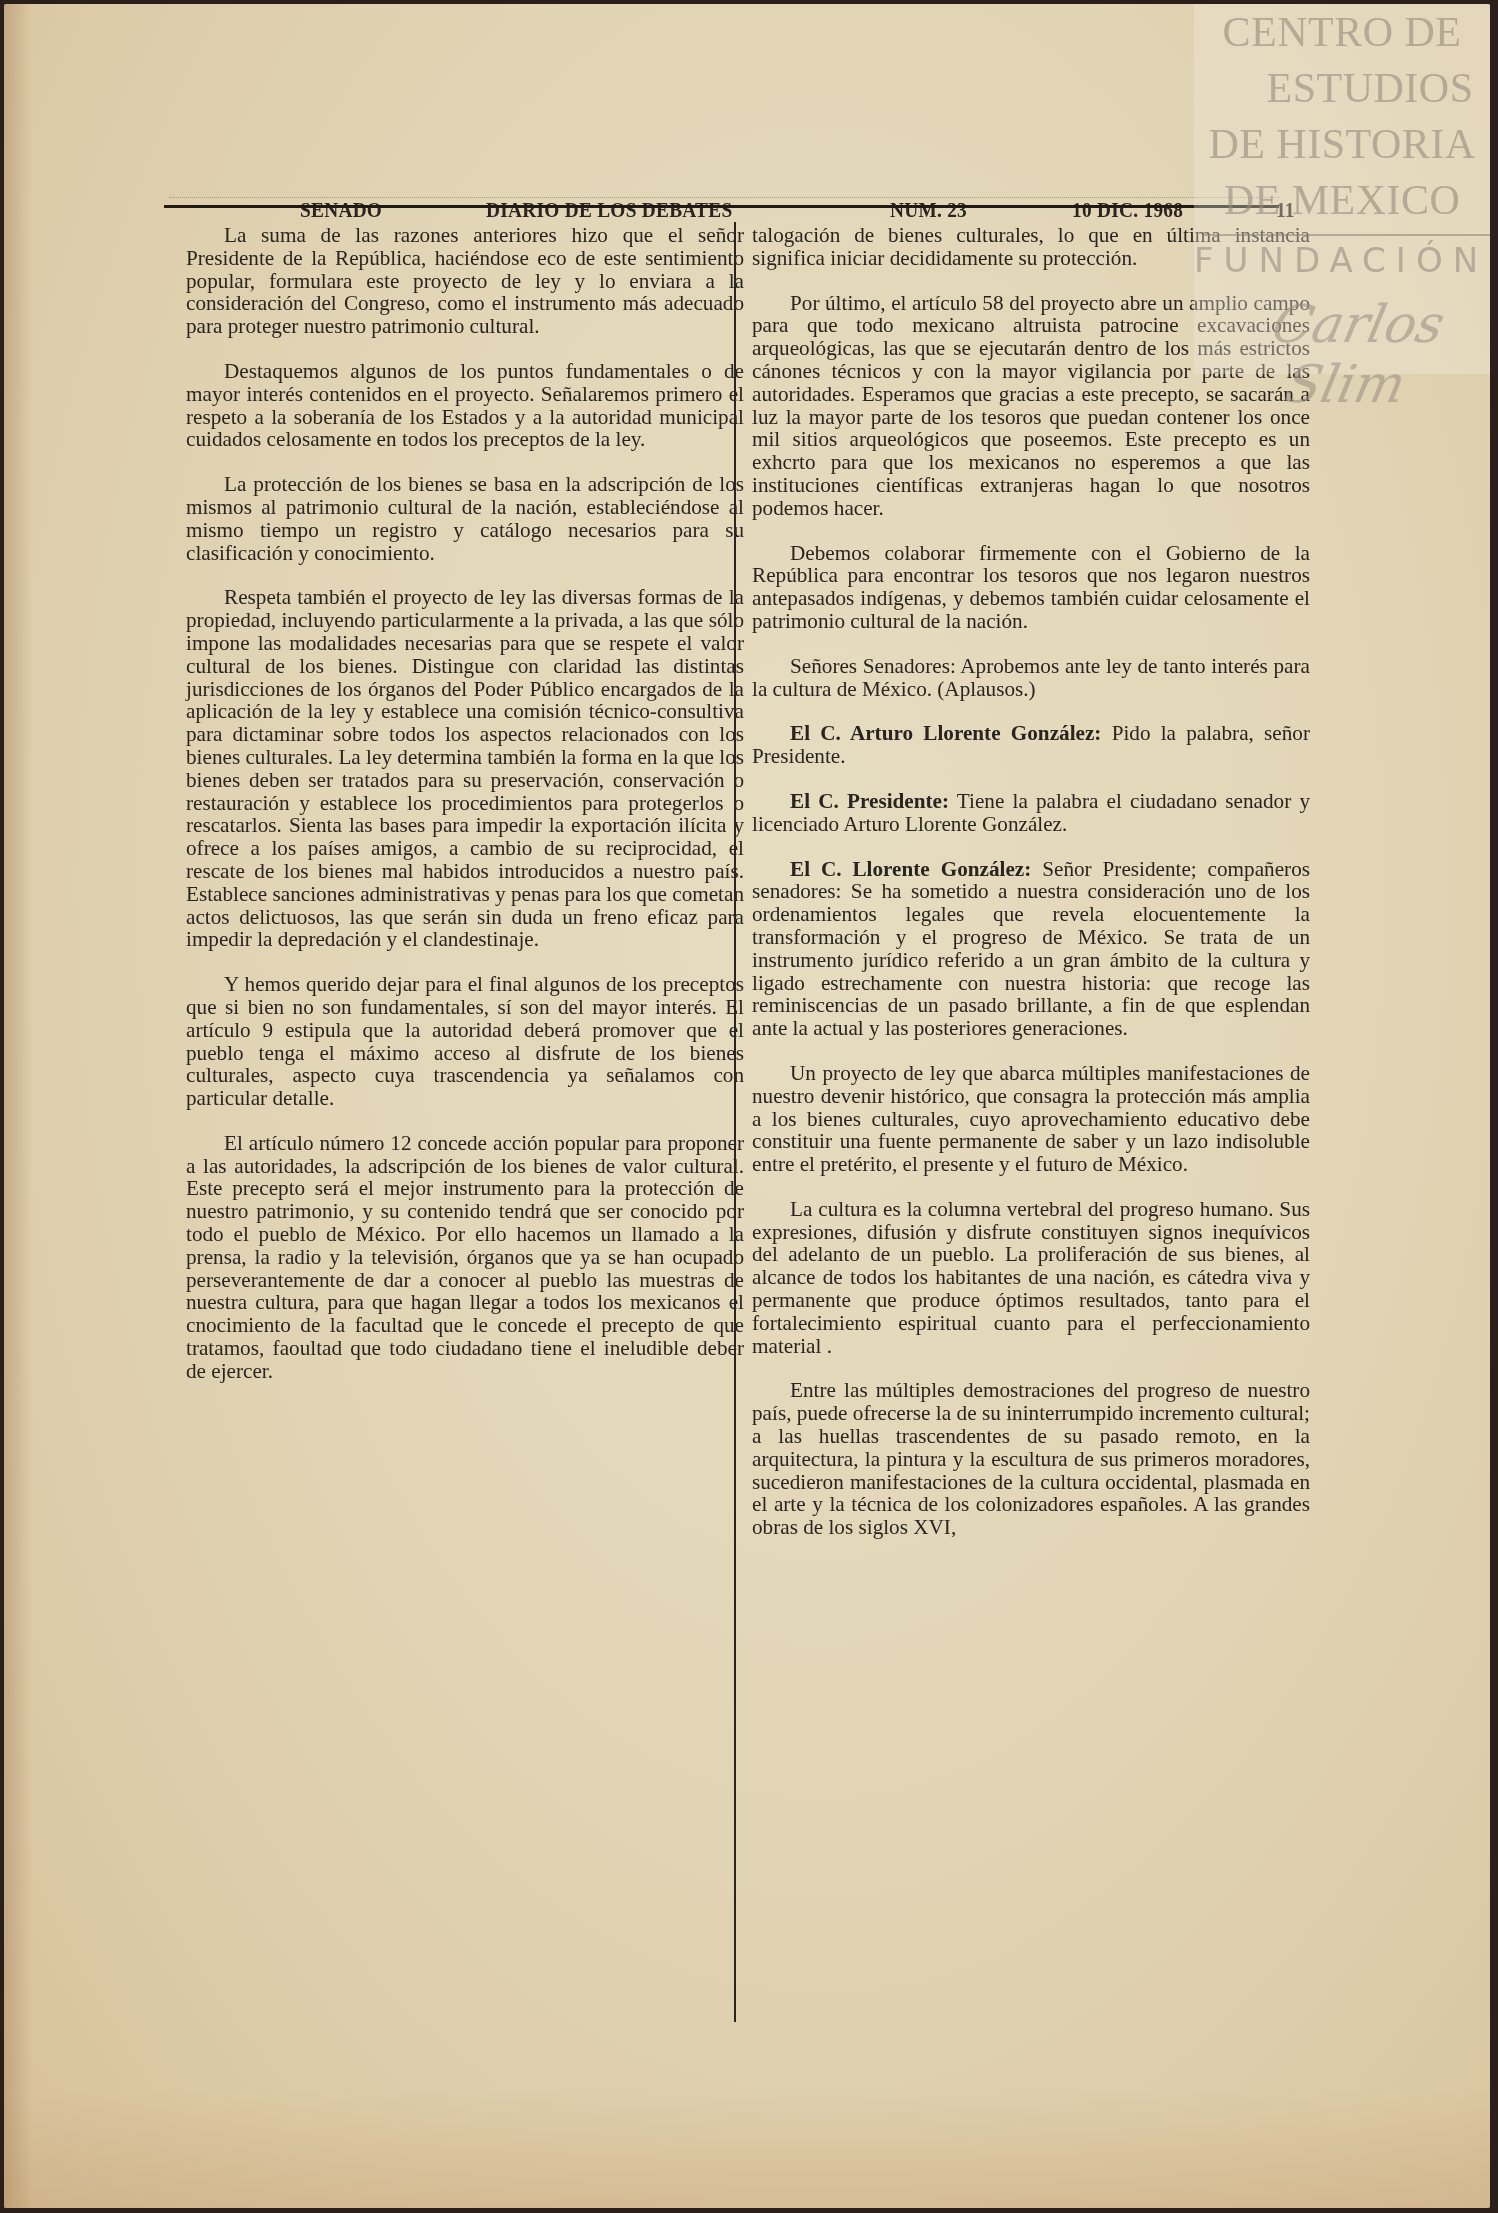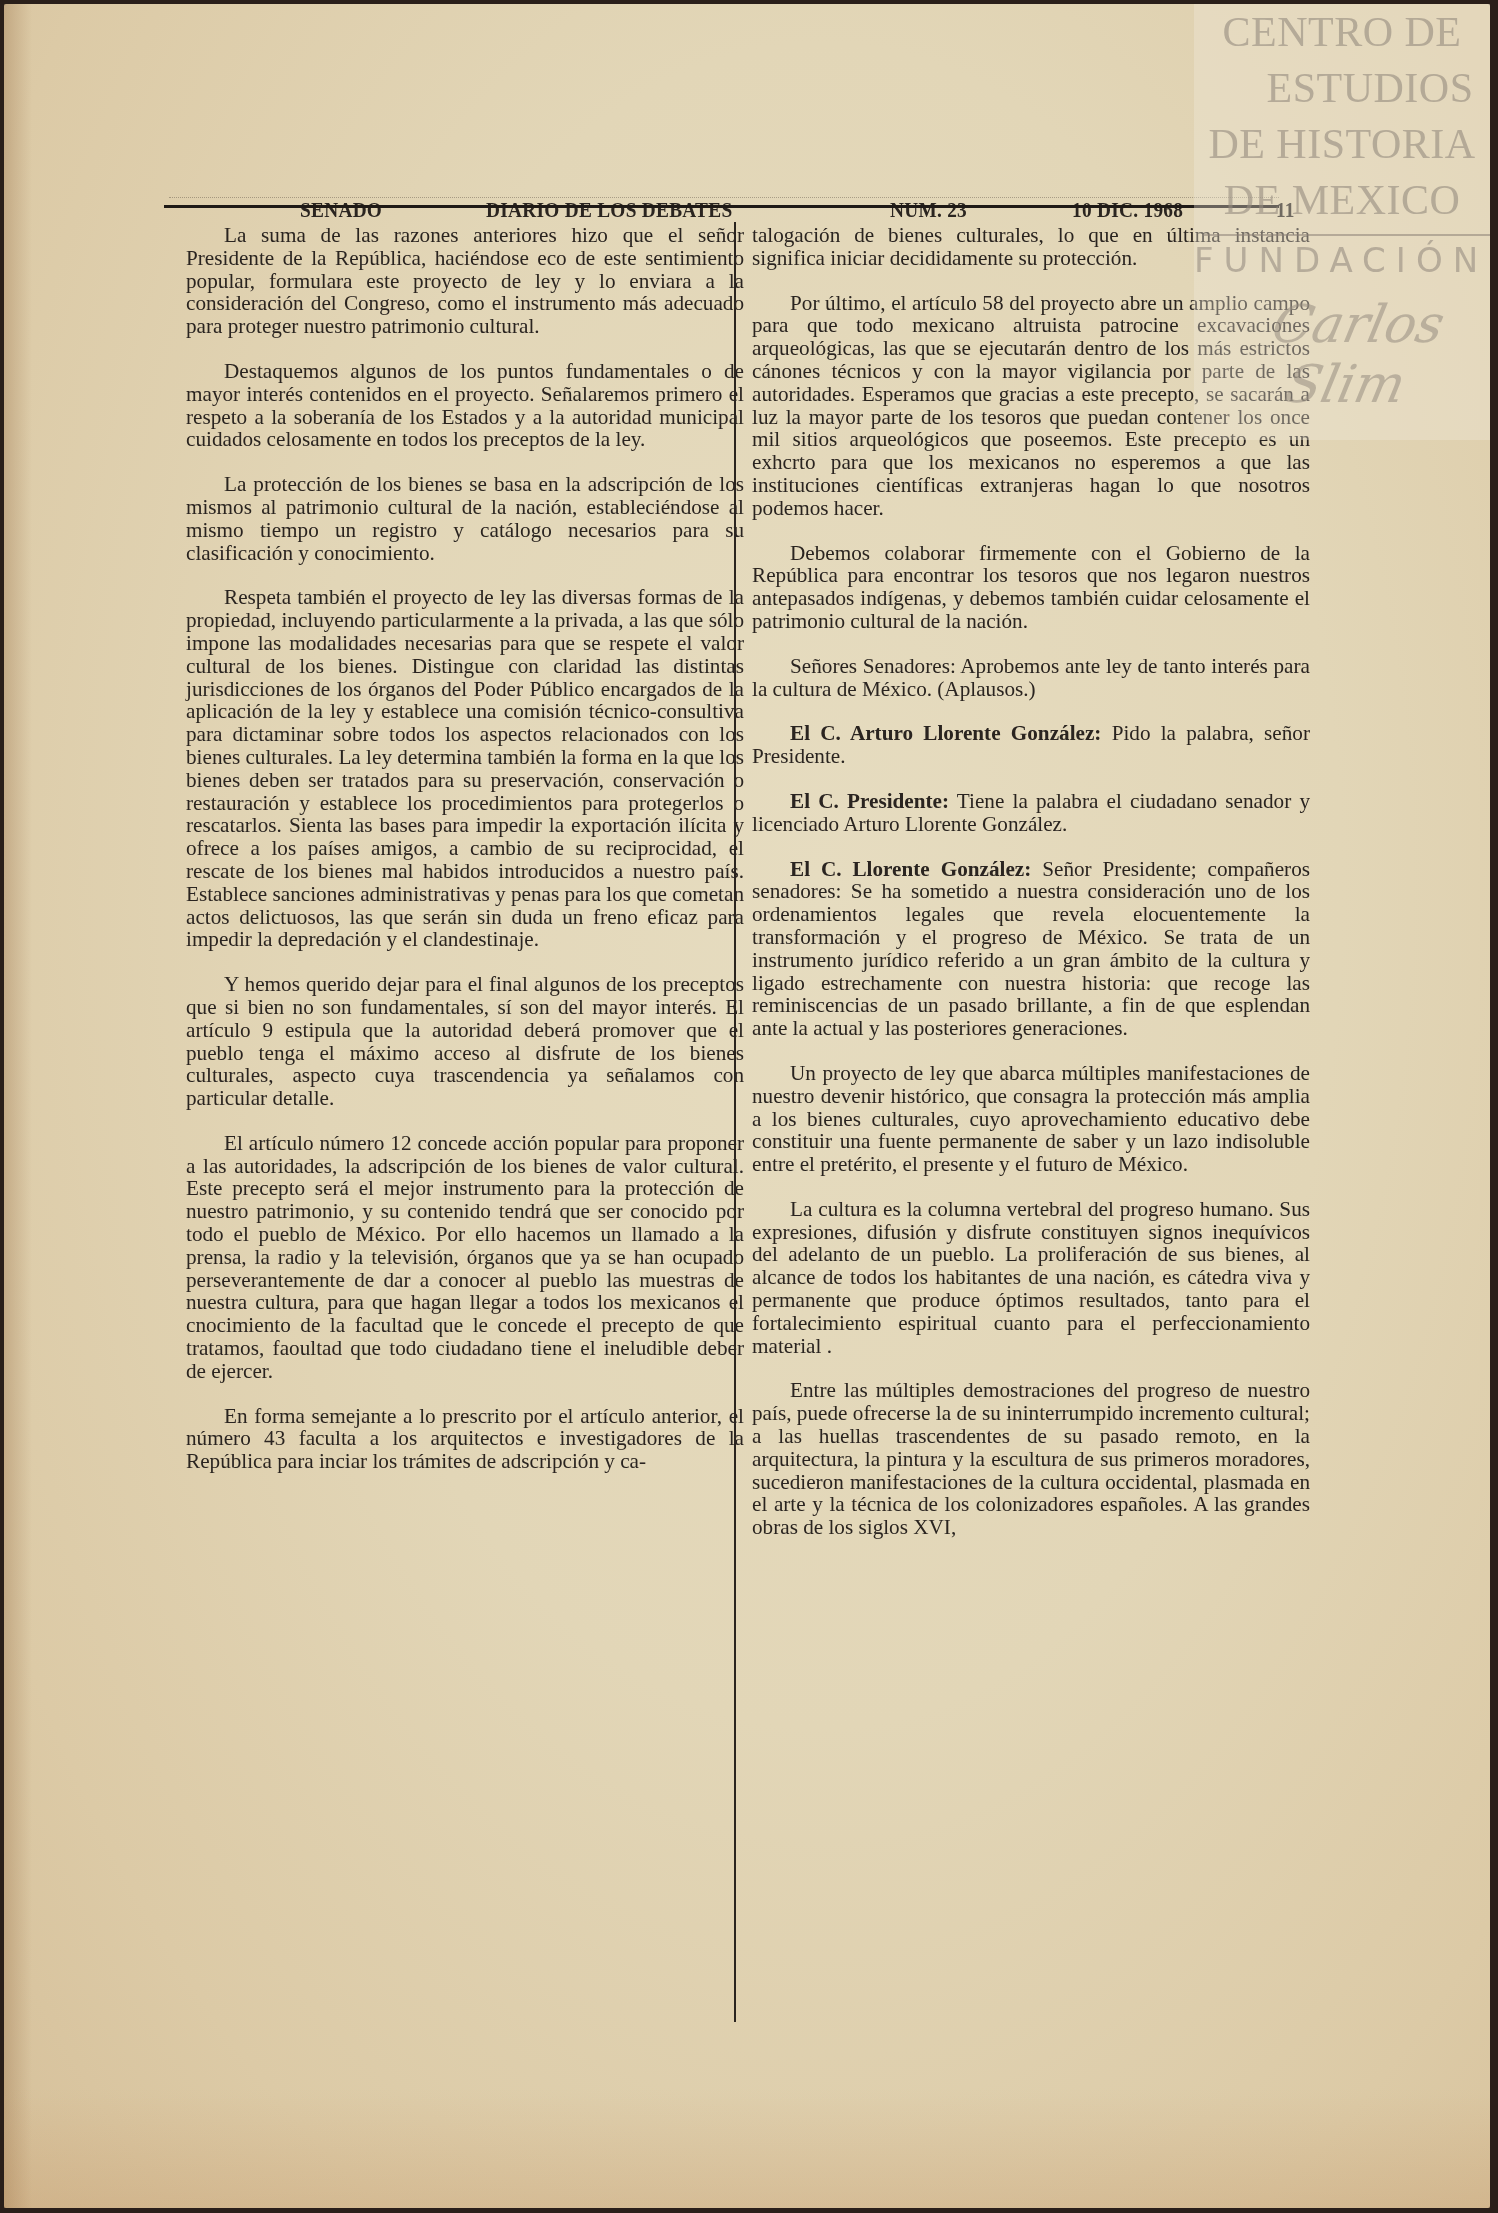--- a/index.html
+++ b/index.html
@@ -109,21 +109,21 @@
   .speaker {
     font-weight: bold;
   }
 
   
   .watermark {
     position: absolute;
     right: 0;
     top: 0;
     width: 296px;
-    height: 436px;
+    height: 370px;
     background: rgba(240,234,220,0.35);
     pointer-events: none;
     margin-left: 20px;
   }
   .wm-line {
     position: absolute;
     left: 0;
     width: 296px;
     text-align: center;
     font-family: "Liberation Serif", serif;
@@ -183,21 +183,20 @@
 
   <div class="column-rule"></div>
 
   <div class="column col-left">
     <p class="para">La suma de las razones anteriores hizo que el señor Presidente de la República, haciéndose eco de este sentimiento popular, formulara este proyecto de ley y lo enviara a la consideración del Congreso, como el instrumento más adecuado para proteger nuestro patrimonio cultural.</p>
     <p class="para">Destaquemos algunos de los puntos fundamentales o de mayor interés contenidos en el proyecto. Señalaremos primero el respeto a la soberanía de los Estados y a la autoridad municipal cuidados celosamente en todos los preceptos de la ley.</p>
     <p class="para">La protección de los bienes se basa en la adscripción de los mismos al patrimonio cultural de la nación, estableciéndose al mismo tiempo un registro y catálogo necesarios para su clasificación y conocimiento.</p>
     <p class="para">Respeta también el proyecto de ley las diversas formas de la propiedad, incluyendo particularmente a la privada, a las que sólo impone las modalidades necesarias para que se respete el valor cultural de los bienes. Distingue con claridad las distintas jurisdicciones de los órganos del Poder Público encargados de la aplicación de la ley y establece una comisión técnico-consultiva para dictaminar sobre todos los aspectos relacionados con los bienes culturales. La ley determina también la forma en la que los bienes deben ser tratados para su preservación, conservación o restauración y establece los procedimientos para protegerlos o rescatarlos. Sienta las bases para impedir la exportación ilícita y ofrece a los países amigos, a cambio de su reciprocidad, el rescate de los bienes mal habidos introducidos a nuestro país. Establece sanciones administrativas y penas para los que cometan actos delictuosos, las que serán sin duda un freno eficaz para impedir la depredación y el clandestinaje.</p>
     <p class="para">Y hemos querido dejar para el final algunos de los preceptos que si bien no son fundamentales, sí son del mayor interés. El artículo 9 estipula que la autoridad deberá promover que el pueblo tenga el máximo acceso al disfrute de los bienes culturales, aspecto cuya trascendencia ya señalamos con particular detalle.</p>
     <p class="para">El artículo número 12 concede acción popular para proponer a las autoridades, la adscripción de los bienes de valor cultural. Este precepto será el mejor instrumento para la protección de nuestro patrimonio, y su contenido tendrá que ser conocido por todo el pueblo de México. Por ello hacemos un llamado a la prensa, la radio y la televisión, órganos que ya se han ocupado perseverantemente de dar a conocer al pueblo las muestras de nuestra cultura, para que hagan llegar a todos los mexicanos el cnocimiento de la facultad que le concede el precepto de que tratamos, faoultad que todo ciudadano tiene el ineludible deber de ejercer.</p>
-    <p class="para">En forma semejante a lo prescrito por el artículo anterior, el número 43 faculta a los arquitectos e investigadores de la República para inciar los trámites de adscripción y ca-</p>
   </div>
 
   <div class="column col-right">
     <p class="para cont">talogación de bienes culturales, lo que en última instancia significa iniciar decididamente su protección.</p>
     <p class="para">Por último, el artículo 58 del proyecto abre un amplio campo para que todo mexicano altruista patrocine excavaciones arqueológicas, las que se ejecutarán dentro de los más estrictos cánones técnicos y con la mayor vigilancia por parte de las autoridades. Esperamos que gracias a este precepto, se sacarán a luz la mayor parte de los tesoros que puedan contener los once mil sitios arqueológicos que poseemos. Este precepto es un exhcrto para que los mexicanos no esperemos a que las instituciones científicas extranjeras hagan lo que nosotros podemos hacer.</p>
     <p class="para">Debemos colaborar firmemente con el Gobierno de la República para encontrar los tesoros que nos legaron nuestros antepasados indígenas, y debemos también cuidar celosamente el patrimonio cultural de la nación.</p>
     <p class="para">Señores Senadores: Aprobemos ante ley de tanto interés para la cultura de México. (Aplausos.)</p>
     <p class="para"><span class="speaker">El C. Arturo Llorente González:</span><span> Pido la palabra, señor Presidente.</span></p>
     <p class="para"><span class="speaker">El C. Presidente:</span><span> Tiene la palabra el ciudadano senador y licenciado Arturo Llorente González.</span></p>
     <p class="para"><span class="speaker">El C. Llorente González:</span><span> Señor Presidente; compañeros senadores: Se ha sometido a nuestra consideración uno de los ordenamientos legales que revela elocuentemente la transformación y el progreso de México. Se trata de un instrumento jurídico referido a un gran ámbito de la cultura y ligado estrechamente con nuestra historia: que recoge las reminiscencias de un pasado brillante, a fin de que esplendan ante la actual y las posteriores generaciones.</span></p>

